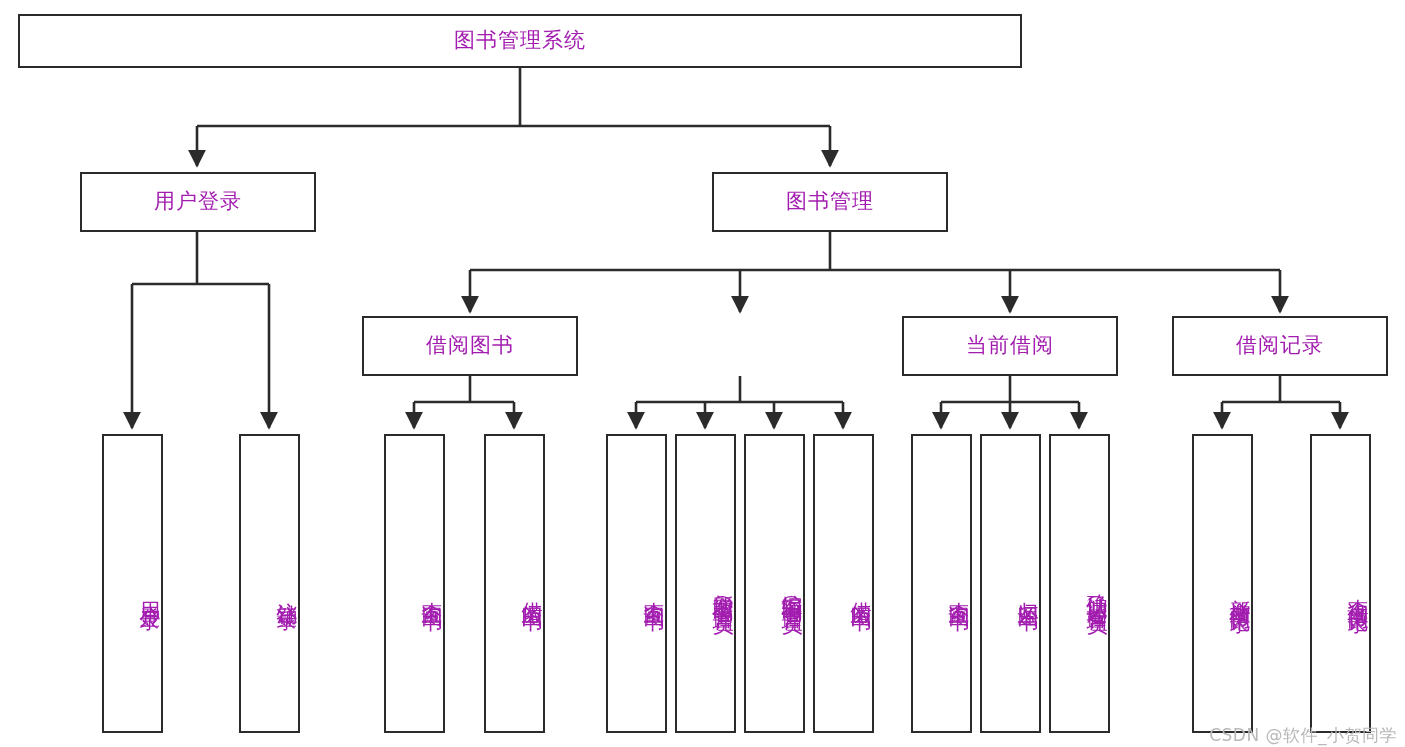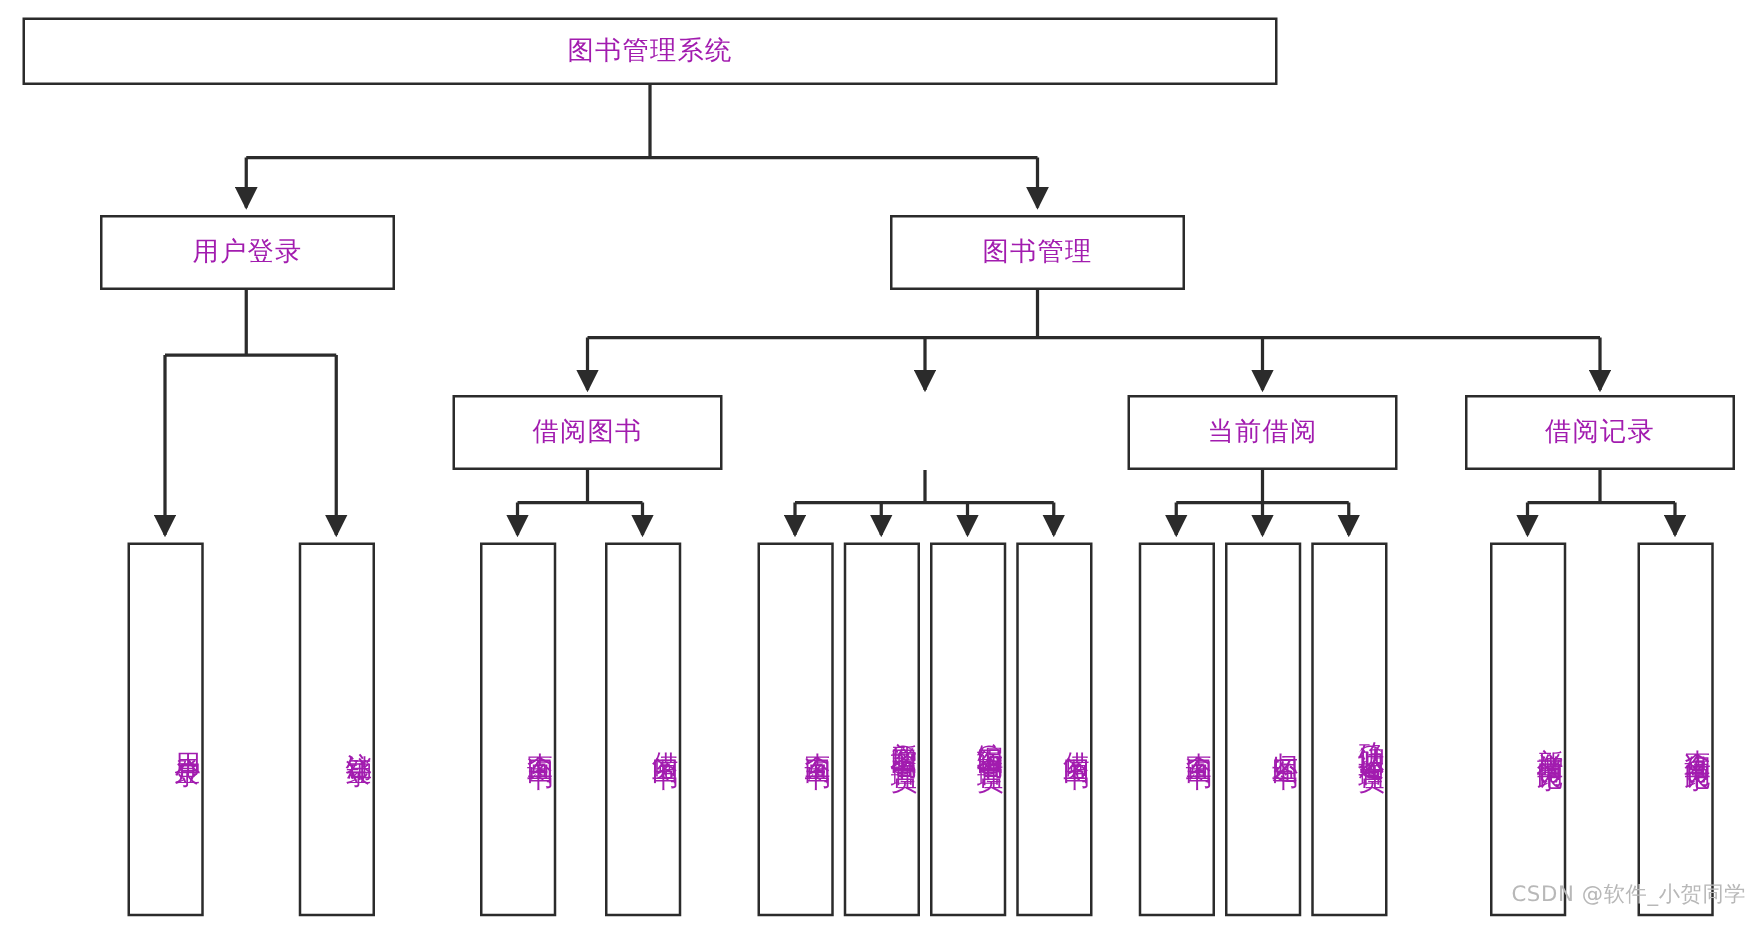--- a/index.html
+++ b/index.html
@@ -53,21 +53,21 @@
   .node .label {
     display: block;
     white-space: pre-wrap;
   }
   .node.vertical .label {
     text-align: center;
   }
   #watermark {
     position: absolute;
     right: 8px;
-    bottom: 20px;
+    bottom: 0;
     font-size: 17px;
     color: #b8b8b8;
     letter-spacing: 0.5px;
     white-space: nowrap;
     user-select: none;
   }
 </style>
 </head>
 <body>
 

